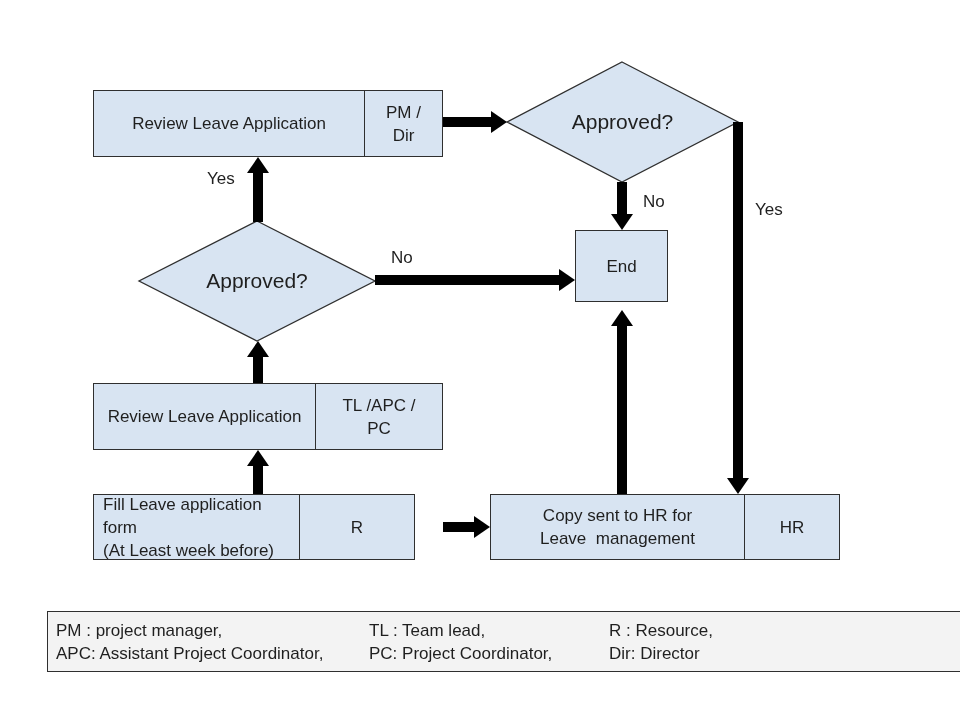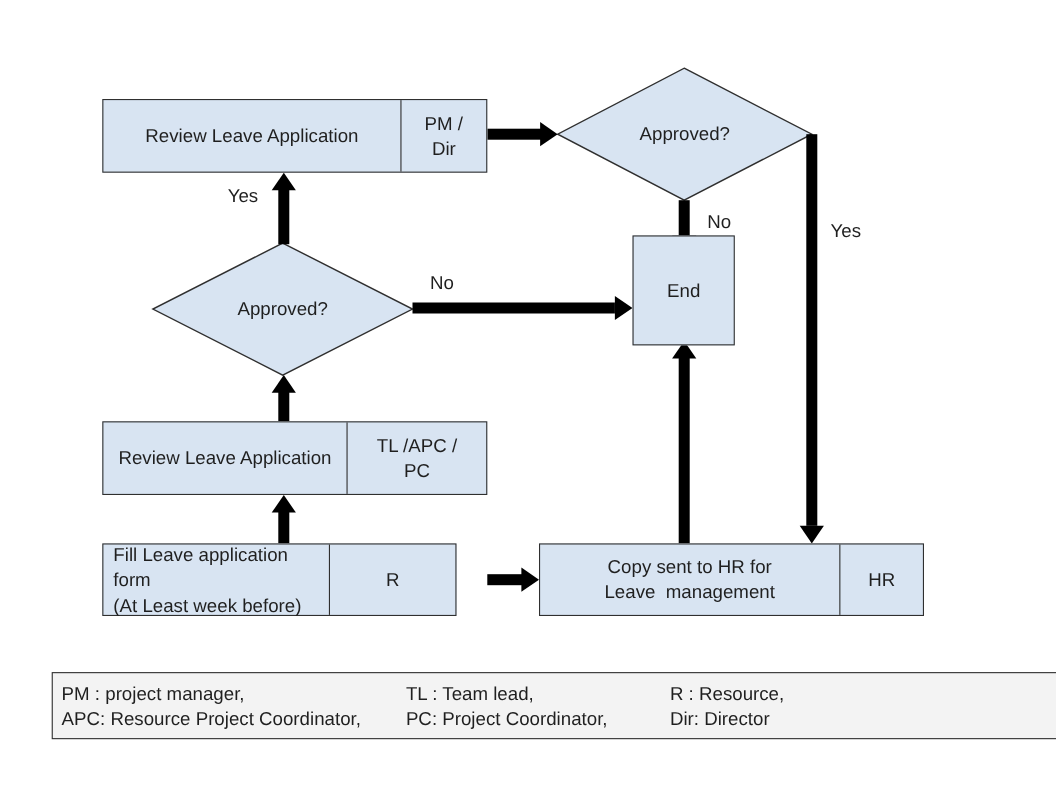--- a/index.html
+++ b/index.html
@@ -41,21 +41,21 @@
   .box-role{
     border-left:1.3px solid var(--node-border);
     display:flex;align-items:center;justify-content:center;
     text-align:center;
     font-size:17px;line-height:23px;
     white-space:pre-wrap;
   }
   .diamond-label{
     position:absolute;
     display:flex;align-items:center;justify-content:center;
-    font-size:17px;
+    font-size:21px;
   }
   .edge-label{
     position:absolute;
     font-size:17px;
   }
   .legend{
     position:absolute;
     left:47px;top:611px;width:948px;height:61px;
     background:var(--legend-fill);
     border:1.3px solid var(--node-border);
@@ -136,39 +136,39 @@
 
   <div class="box" style="left:93px;top:494px;width:322px;height:66px">
     <div class="box-main align-left">Fill Leave application form
 (At Least week before)</div>
     <div class="box-role" style="width:115px">R</div>
   </div>
 
   <div class="box" style="left:490px;top:494px;width:350px;height:66px">
     <div class="box-main">Copy sent to HR for
 Leave  management</div>
-    <div class="box-role" style="width:76px">HR</div>
+    <div class="box-role" style="width:95px">HR</div>
   </div>
 
-  <div class="box" style="left:575px;top:214px;width:93px;height:100px">
+  <div class="box" style="left:575px;top:230px;width:93px;height:72px">
     <div class="box-main">End</div>
   </div>
 
   <div class="diamond-label" style="left:507px;top:62px;width:231px;height:120px">Approved?</div>
   <div class="diamond-label" style="left:139px;top:221px;width:236px;height:120px">Approved?</div>
 
   <div class="edge-label" style="left:207px;top:169px">Yes</div>
   <div class="edge-label" style="left:643px;top:192px">No</div>
   <div class="edge-label" style="left:755px;top:200px">Yes</div>
   <div class="edge-label" style="left:391px;top:248px">No</div>
 
   <div class="legend">
     <div class="legend-col" style="left:8px">
       <div>PM : project manager,</div>
-      <div>APC: Resource Project Coordinator,</div>
+      <div>APC: Assistant Project Coordinator,</div>
     </div>
     <div class="legend-col" style="left:321px">
       <div>TL : Team lead,</div>
       <div>PC: Project Coordinator,</div>
     </div>
     <div class="legend-col" style="left:561px">
       <div>R : Resource,</div>
       <div>Dir: Director</div>
     </div>
   </div>

